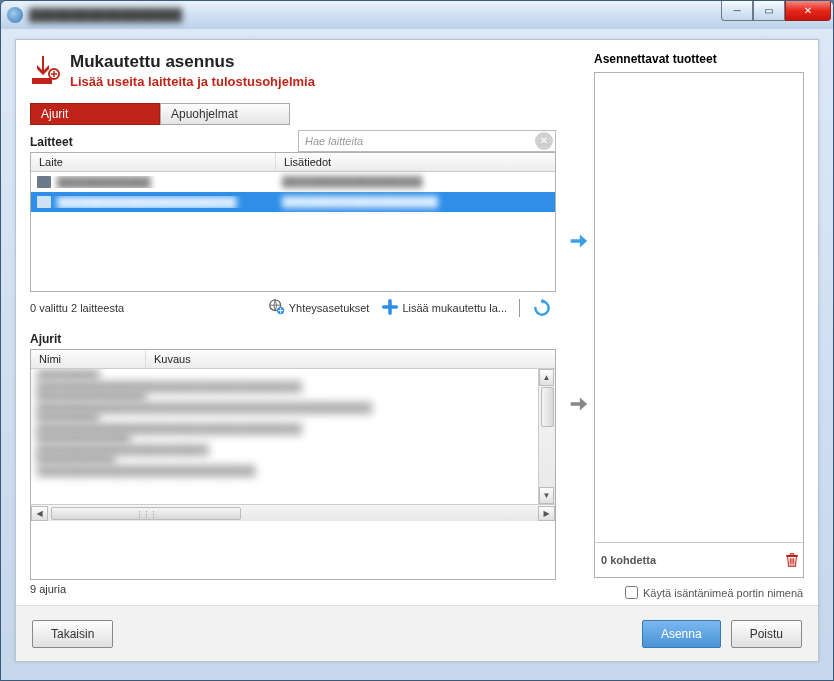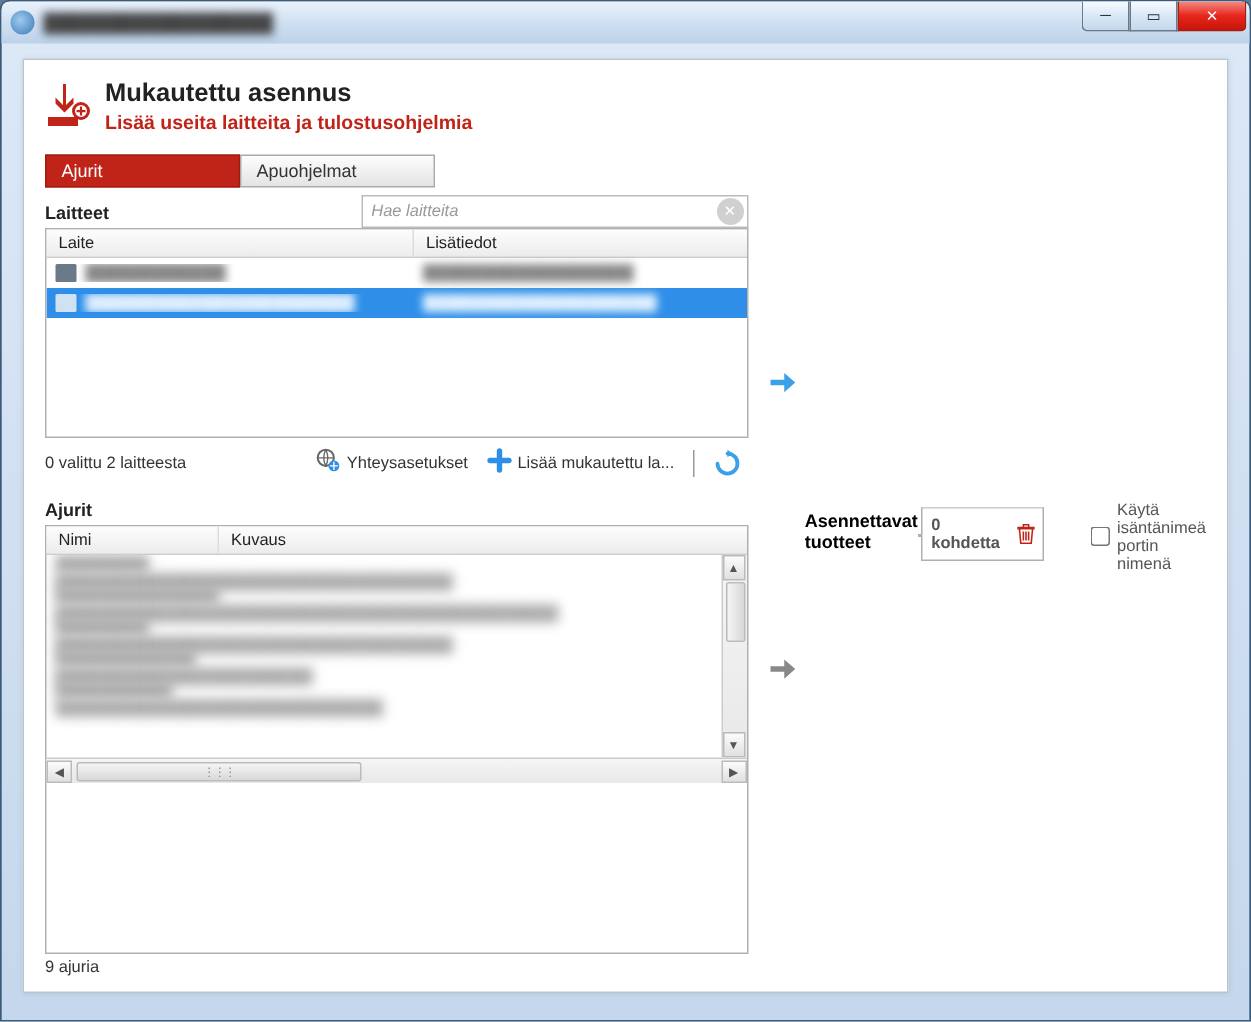--- a/index.html
+++ b/index.html
@@ -56,21 +56,21 @@
 .hscroll .grip { position: absolute; left: 50%; top: 50%; transform: translate(-50%, -50%); font-size: 8px; color: #888; letter-spacing: -1px; }
 .vscroll { position: absolute; right: 0; top: 0; bottom: 0; width: 17px; background: linear-gradient(to bottom, #f5f5f5, #e8e8e8); border-left: 1px solid #ccc; }
 .vscroll .arrow { width: 15px; height: 17px; background: linear-gradient(to bottom, #fcfcfc, #e0e0e0); border: 1px solid #bbb; display: flex; align-items: center; justify-content: center; font-size: 8px; color: #555; position: absolute; }
 .vscroll .arrow.up { top: 0; }
 .vscroll .arrow.down { bottom: 0; }
 .vscroll .vthumb { position: absolute; top: 18px; left: 2px; width: 13px; height: 40px; background: linear-gradient(to right, #f5f5f5, #d8d8d8); border: 1px solid #bbb; border-radius: 2px; }
 .count-label { font-size: 11px; color: #333; margin-top: 3px; }
 .arrow-add { width: 24px; display: flex; align-items: center; justify-content: center; }
 .arrow-add svg { width: 22px; height: 22px; }
 .middle-arrows { display: flex; flex-direction: column; justify-content: space-around; padding: 120px 0 120px 0; }
-.right-panel { flex: 1; padding: 12px 14px 0 4px; display: flex; flex-direction: row; align-items: center; }
+.right-panel { flex: 1; padding: 12px 14px 0 4px; display: flex; flex-direction: column; }
 .right-label { font-weight: bold; font-size: 12px; margin-bottom: 6px; }
 .products-box { flex: 1; border: 1px solid #b0b0b0; background: #fff; }
 .products-footer { display: flex; align-items: center; border: 1px solid #b0b0b0; border-top: 1px solid #ccc; height: 36px; margin-top: -1px; }
 .products-footer .count { flex: 1; padding: 0 6px; font-size: 11px; font-weight: bold; color: #555; }
 .trash-btn { width: 22px; height: 20px; display: flex; align-items: center; justify-content: center; cursor: pointer; }
 .trash-btn svg { width: 14px; height: 14px; }
 .checkbox-row { display: flex; align-items: center; margin: 8px 0 6px 0; font-size: 11px; color: #555; padding-left: 31px; }
 .checkbox-row input { margin-right: 5px; }
 .footer { height: 56px; border-top: 1px solid #ddd; background: #f2f2f2; display: flex; align-items: center; padding: 0 16px; }
 .btn { height: 28px; padding: 0 18px; border: 1px solid #888; background: linear-gradient(to bottom, #fdfdfd, #e0e0e0); font-size: 12px; color: #333; cursor: pointer; border-radius: 2px; }
@@ -244,15 +244,21 @@
                 </svg>
             </div>
           </div>
           <label class="checkbox-row">
             <input type="checkbox" style="">
             <span>Käytä isäntänimeä portin nimenä</span>
           </label>
         </div>
       </div>
 
+      <div class="footer">
+        <button class="btn">Takaisin</button>
+        <div class="spacer"></div>
+        <button class="btn btn-primary">Asenna</button>
+        <button class="btn">Poistu</button>
+      </div>
     </div>
   </div>
 </div>
 
 </body></html>

